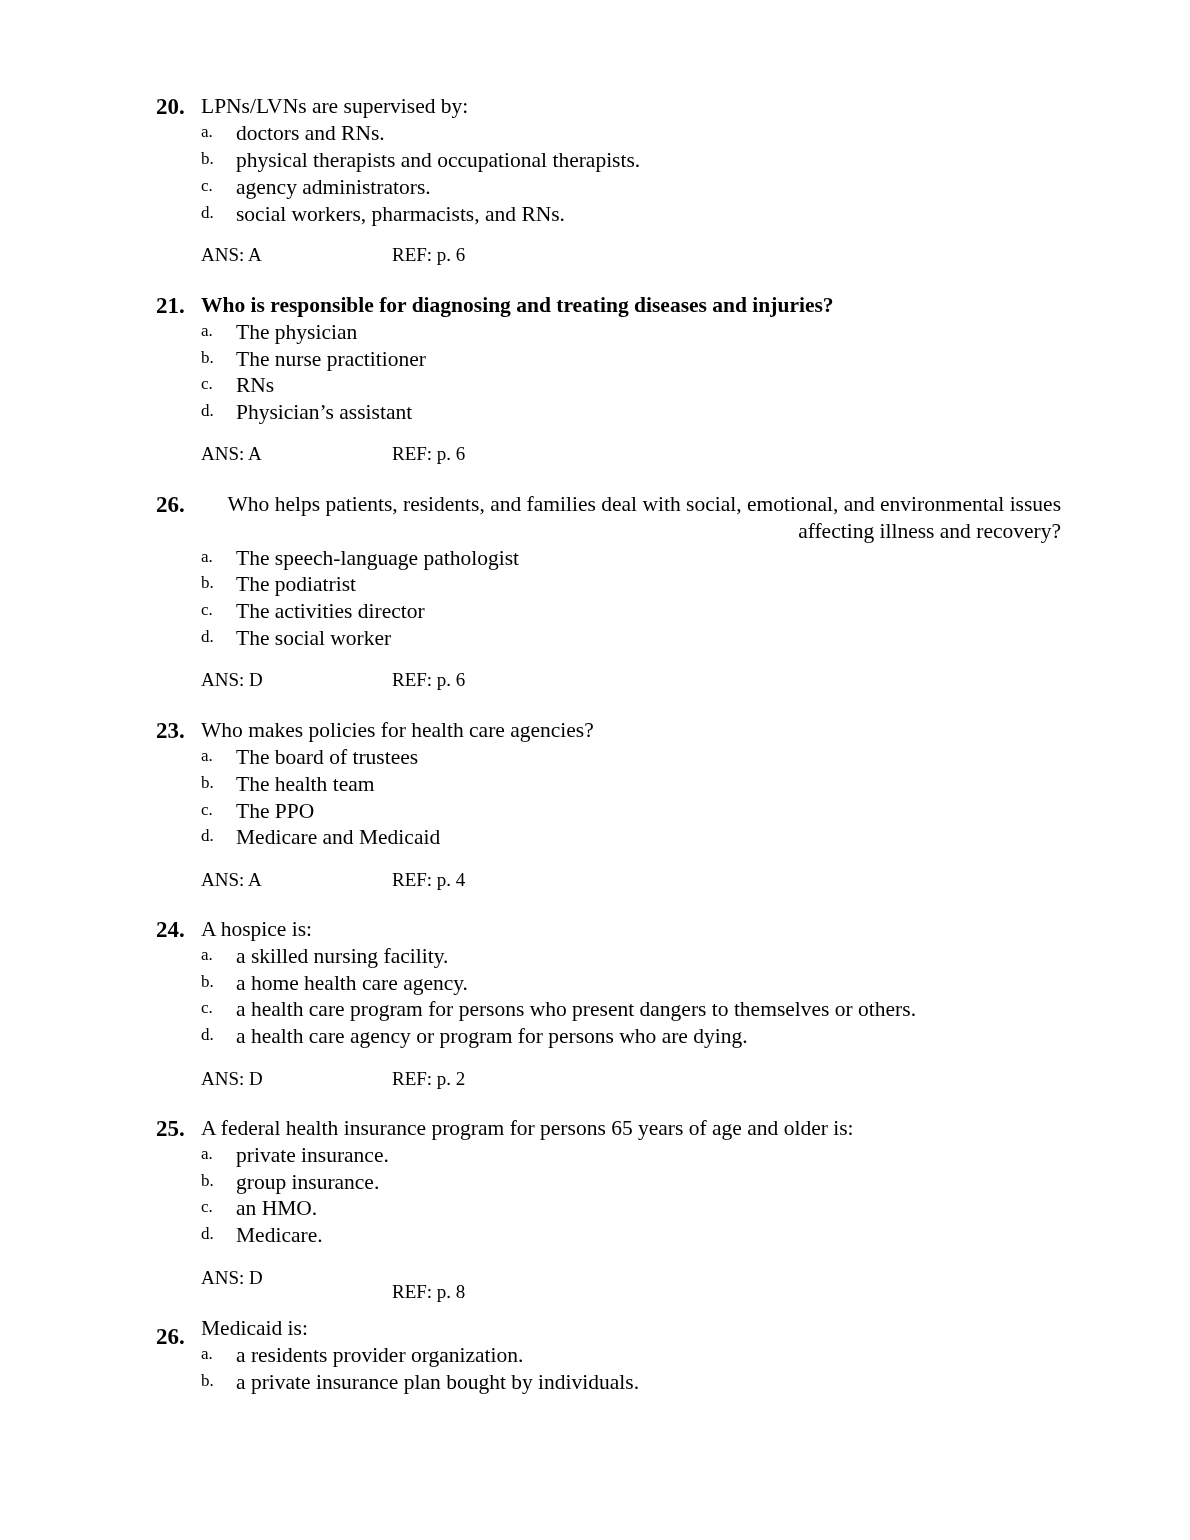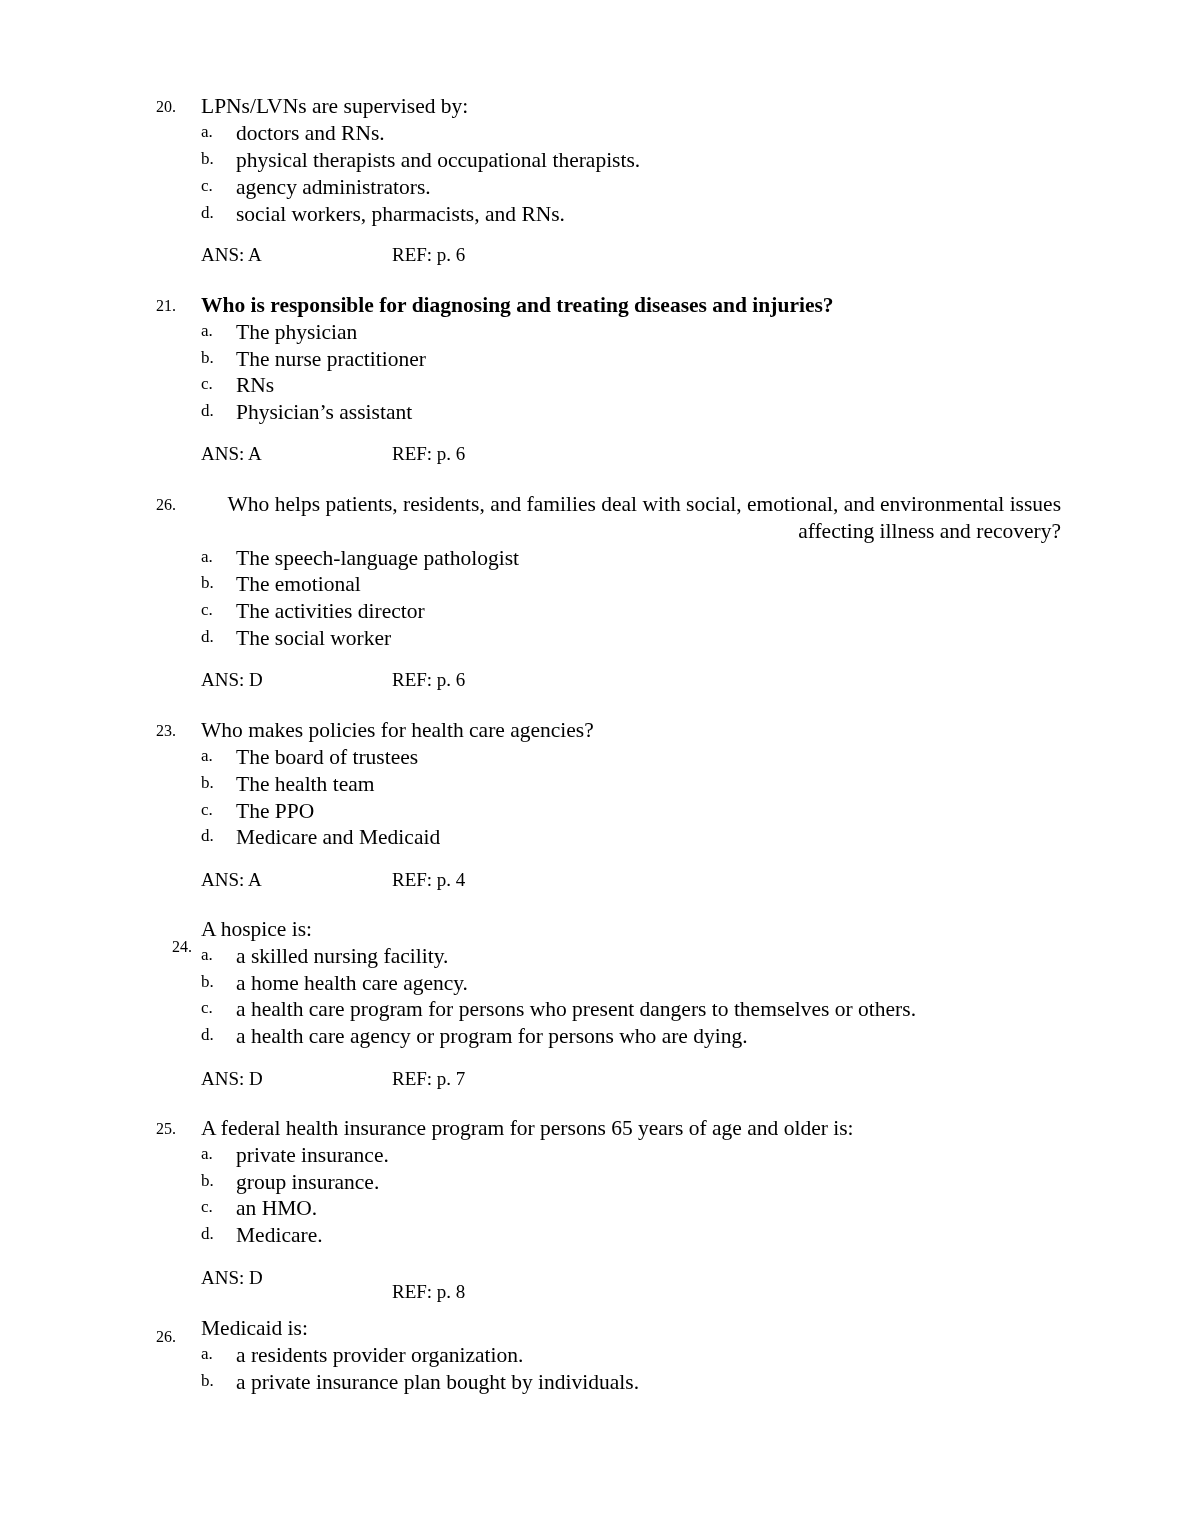--- a/index.html
+++ b/index.html
@@ -1,20 +1,20 @@
 <!DOCTYPE html>
 <html><head>
 <meta charset="utf-8">
 <style>
   html, body { margin: 0; padding: 0; background: #ffffff; }
   body { width: 1190px; height: 1540px; position: relative; overflow: hidden;
          font-family: "Liberation Serif", "DejaVu Serif", serif; color: #000; }
   .page { position: absolute; left: 0; top: 0; width: 1190px; height: 1540px; }
   .q { position: absolute; left: 0; width: 1190px; }
-  .qnum { position: absolute; left: 156px; font-size: 16px; line-height: 27px; }
+  .qnum { position: absolute; left: 156px; font-size: 23px; line-height: 27px; font-weight: bold; }
   .qtext { position: absolute; left: 201px; width: 860px; font-size: 21.5px; line-height: 27px; }
   .opt { position: absolute; left: 201px; height: 27px; }
   .opt .letter { position: absolute; left: 0; top: -2px; font-size: 17px; line-height: 27px; }
   .opt .otext { position: absolute; left: 35px; top: 0; font-size: 21.5px; line-height: 27px; white-space: nowrap; }
   .ans { position: absolute; left: 201px; font-size: 19px; line-height: 24px; white-space: nowrap; }
   .ref { position: absolute; left: 392px; font-size: 19px; line-height: 24px; white-space: nowrap; }
 </style>
 </head>
 <body>
 
@@ -68,21 +68,21 @@
 
   <div class="q" style="top:491px;">
     <span class="qnum" style="top:0;">26.</span>
     <span class="qtext" style="top:0;text-align:right;">Who helps patients, residents, and families deal with social, emotional, and environmental issues affecting illness and recovery?</span>
     <div class="opt" style="top:54px;">
         <span class="letter">a.</span>
         <span class="otext">The speech-language pathologist</span>
       </div>
     <div class="opt" style="top:80px;">
         <span class="letter">b.</span>
-        <span class="otext">The emotional</span>
+        <span class="otext">The podiatrist</span>
       </div>
     <div class="opt" style="top:107px;">
         <span class="letter">c.</span>
         <span class="otext">The activities director</span>
       </div>
     <div class="opt" style="top:134px;">
         <span class="letter">d.</span>
         <span class="otext">The social worker</span>
       </div>
     <span class="ans" style="top:177px;">ANS:  D</span>
@@ -106,40 +106,40 @@
       </div>
     <div class="opt" style="top:107px;">
         <span class="letter">d.</span>
         <span class="otext">Medicare and Medicaid</span>
       </div>
     <span class="ans" style="top:151px;">ANS:  A</span>
     <span class="ref" style="top:151px;">REF:  p. 4</span>
   </div>
 
   <div class="q" style="top:916px;">
-    <span class="qnum" style="top:17px;margin-left:16px;">24.</span>
+    <span class="qnum" style="top:0;">24.</span>
     <span class="qtext" style="top:0;">A hospice is:</span>
     <div class="opt" style="top:27px;">
         <span class="letter">a.</span>
         <span class="otext">a skilled nursing facility.</span>
       </div>
     <div class="opt" style="top:54px;">
         <span class="letter">b.</span>
         <span class="otext">a home health care agency.</span>
       </div>
     <div class="opt" style="top:80px;">
         <span class="letter">c.</span>
         <span class="otext">a health care program for persons who present dangers to themselves or others.</span>
       </div>
     <div class="opt" style="top:107px;">
         <span class="letter">d.</span>
         <span class="otext">a health care agency or program for persons who are dying.</span>
       </div>
     <span class="ans" style="top:151px;">ANS:  D</span>
-    <span class="ref" style="top:151px;">REF:  p. 7</span>
+    <span class="ref" style="top:151px;">REF:  p. 2</span>
   </div>
 
   <div class="q" style="top:1115px;">
     <span class="qnum" style="top:0;">25.</span>
     <span class="qtext" style="top:0;">A federal health insurance program for persons 65 years of age and older is:</span>
     <div class="opt" style="top:27px;">
         <span class="letter">a.</span>
         <span class="otext">private insurance.</span>
       </div>
     <div class="opt" style="top:54px;">

